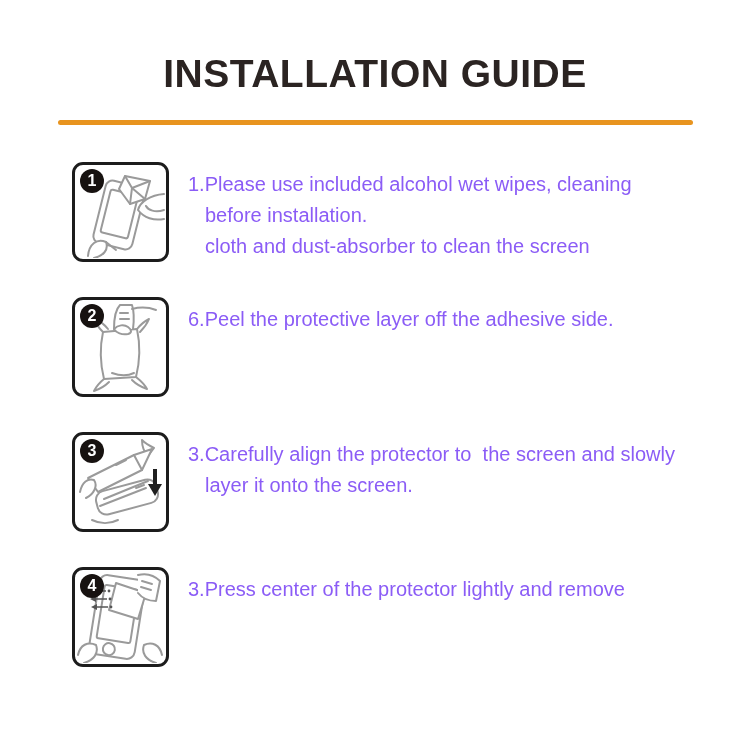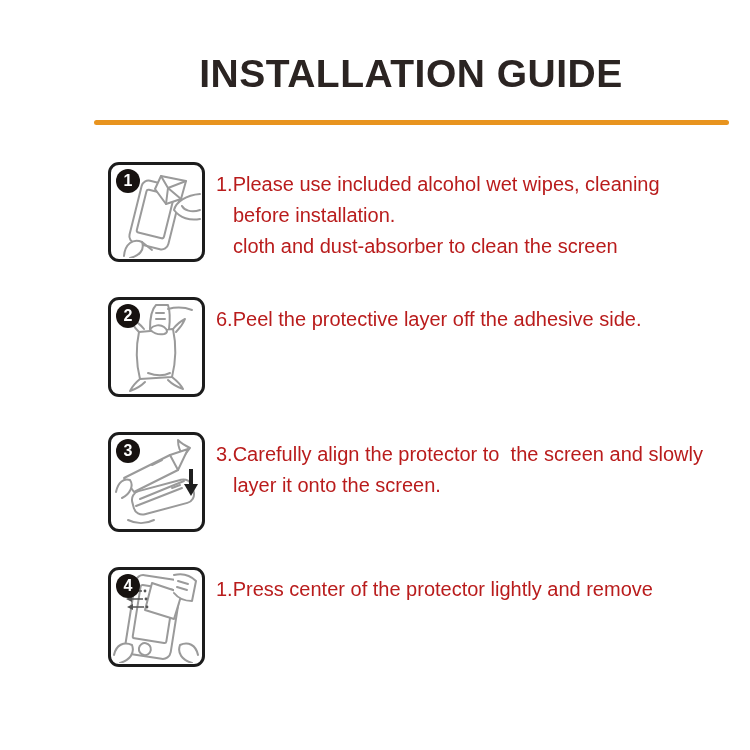--- a/index.html
+++ b/index.html
@@ -1,21 +1,21 @@
 <!DOCTYPE html>
 <html><head>
 <meta charset="utf-8">
 <style>
   html, body { margin: 0; padding: 0; background: #ffffff; }
   body {
     width: 750px; height: 750px; position: relative; overflow: hidden;
     font-family: "Liberation Sans", "DejaVu Sans", sans-serif;
     -webkit-font-smoothing: antialiased;
   }
-  .page { position: absolute; inset: 0; background: #ffffff; margin-left: 36px; }
+  .page { position: absolute; inset: 0; background: #ffffff; }
 
   .title {
     position: absolute; top: 50px; left: 0; width: 750px;
     text-align: center; font-size: 39px; font-weight: bold;
     letter-spacing: 0.5px; color: #2b2422; margin: 0; line-height: 48px;
   }
   .divider {
     position: absolute; top: 120px; left: 58px; width: 635px; height: 5px;
     border-radius: 3px; background: #e8941f;
   }
@@ -32,22 +32,22 @@
   }
   .badge {
     position: absolute; left: 5px; top: 4px; width: 24px; height: 24px;
     border-radius: 50%; background: #171210; color: #ffffff;
     font-size: 16px; font-weight: bold; text-align: center; line-height: 24px;
     z-index: 2;
   }
   .illu { position: absolute; left: 1px; top: 1px; width: 89px; height: 92px; }
 
   .step-text {
-    position: absolute; left: 180px; top: 9px; width: 520px;
-    font-size: 20px; line-height: 31px; color: #b91c1c;
+    position: absolute; left: 188px; top: 9px; width: 520px;
+    font-size: 20px; line-height: 31px; color: #8b5cf6;
   }
   .t-line { white-space: pre; }
   .t-line.cont { padding-left: 17px; }
 </style>
 </head>
 <body>
 
 <div class="page">
 
   <h1 class="title">INSTALLATION GUIDE</h1>
@@ -149,17 +149,17 @@
           <path d="M19 17 L13 20 L19 23 Z"></path>
           <path d="M20 25 L14 28 L20 31 Z"></path>
           <path d="M21 33 L15 36 L21 39 Z"></path>
           <circle cx="33" cy="20" r="1.4"></circle>
           <circle cx="34" cy="28" r="1.4"></circle>
           <circle cx="35" cy="36" r="1.4"></circle>
         </g>
       </svg>
     </div>
     <div class="step-text">
-      <div class="t-line">1.Press center of the protector lightly and remove</div>
+      <div class="t-line">3.Press center of the protector lightly and remove</div>
     </div>
   </div>
 
 </div>
 
 </body></html>

